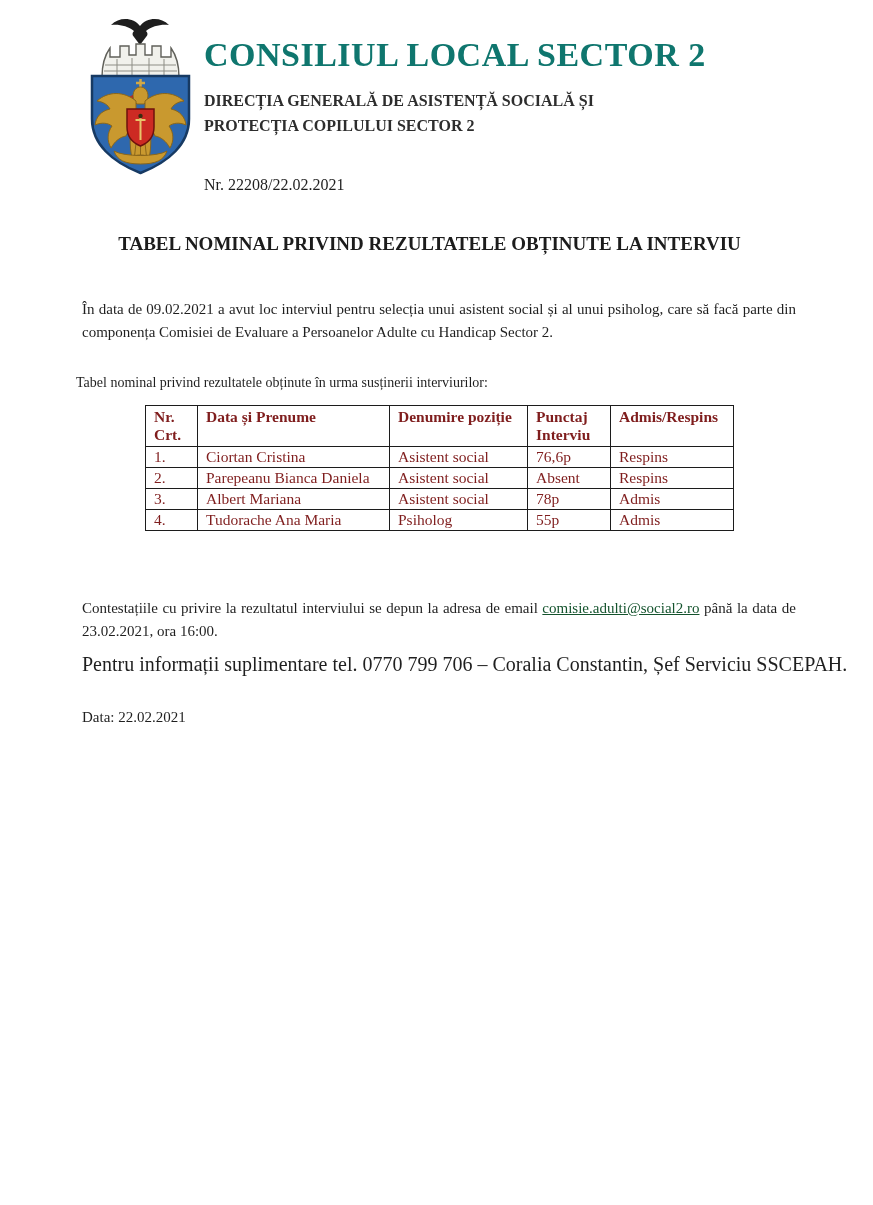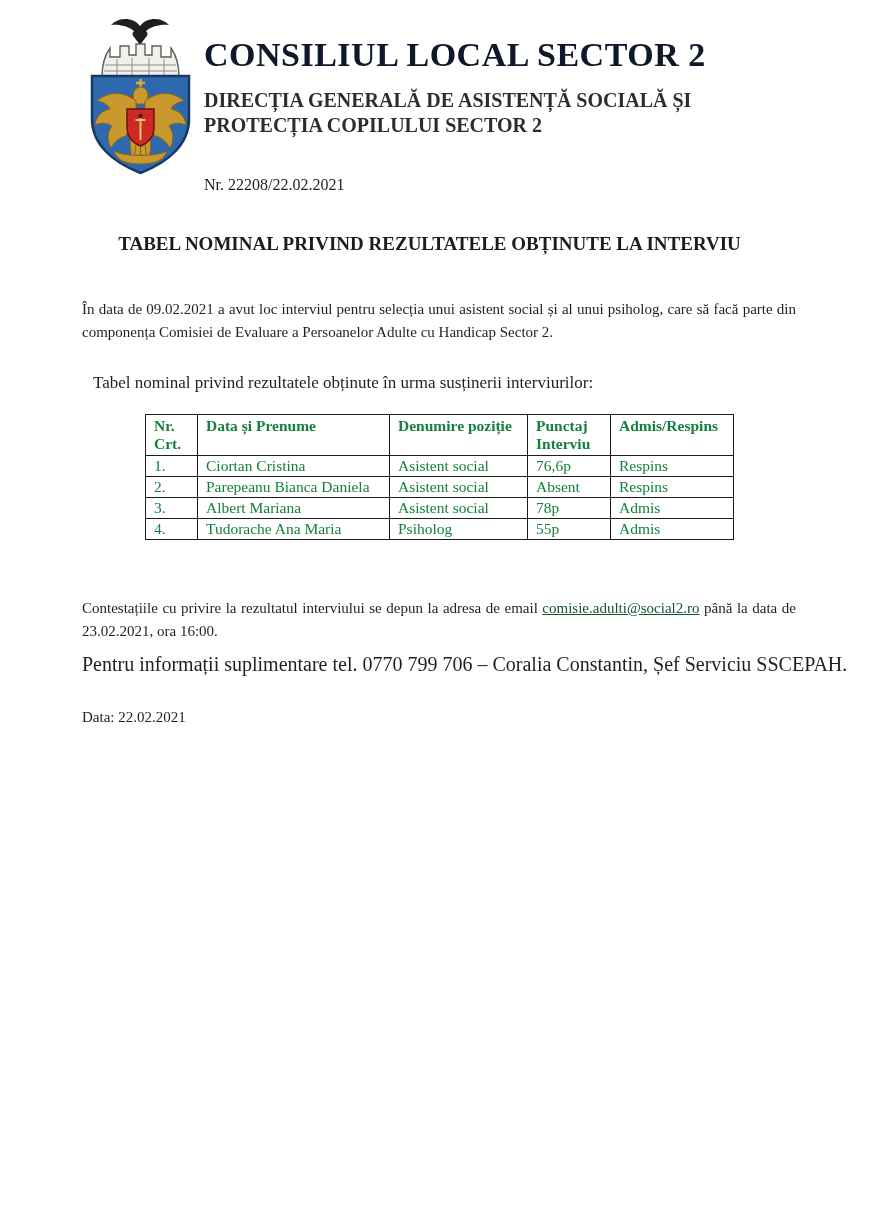--- a/index.html
+++ b/index.html
@@ -8,52 +8,52 @@
     width:873px;height:1205px;
     background:#ffffff;
     font-family:"Liberation Serif","DejaVu Serif",serif;
     color:#1f1f1f;
     overflow:hidden;
   }
   
   .emblem{position:absolute;left:84px;top:13px;width:112px;height:162px;}
   .org-title{
     position:absolute;left:204px;top:36px;
-    font-size:34px;font-weight:bold;color:#0f172a;
+    font-size:34px;font-weight:bold;color:#0f766e;
     letter-spacing:0.5px;white-space:nowrap;
   }
   .org-subtitle{
     position:absolute;left:204px;top:88px;
-    font-size:20px;font-weight:bold;color:#2d2d2d;
+    font-size:16px;font-weight:bold;color:#2d2d2d;
     line-height:25px;white-space:nowrap;
   }
   .reg-number{
     position:absolute;left:204px;top:176px;
     font-size:16px;
     text-align:center;
   }
   
   .doc-title{
     position:absolute;left:0;top:233px;width:859px;
     text-align:center;font-size:19px;font-weight:bold;color:#1c1c1c;
   }
   .para{
     position:absolute;left:82px;width:714px;
     font-size:15px;line-height:23px;text-align:justify;
   }
   .para-1{top:298px;}
   .table-caption{
-    position:absolute;left:93px;top:371px;
-    font-size:17px;line-height:23px;
+    position:absolute;left:76px;top:371px;
+    font-size:14px;line-height:23px;
   }
   .results-table{
-    position:absolute;left:145px;top:414px;
+    position:absolute;left:145px;top:405px;
     border-collapse:collapse;
     font-size:15.5px;
-    color:#15803d;
+    color:#7f1d1d;
     table-layout:fixed;
   }
   .results-table th,.results-table td{
     border:1.5px solid #1c1c1c;
     text-align:left;vertical-align:top;
     overflow:hidden;white-space:nowrap;
   }
   .results-table th{
     font-weight:bold;
     padding:2px 4px 2px 8px;

